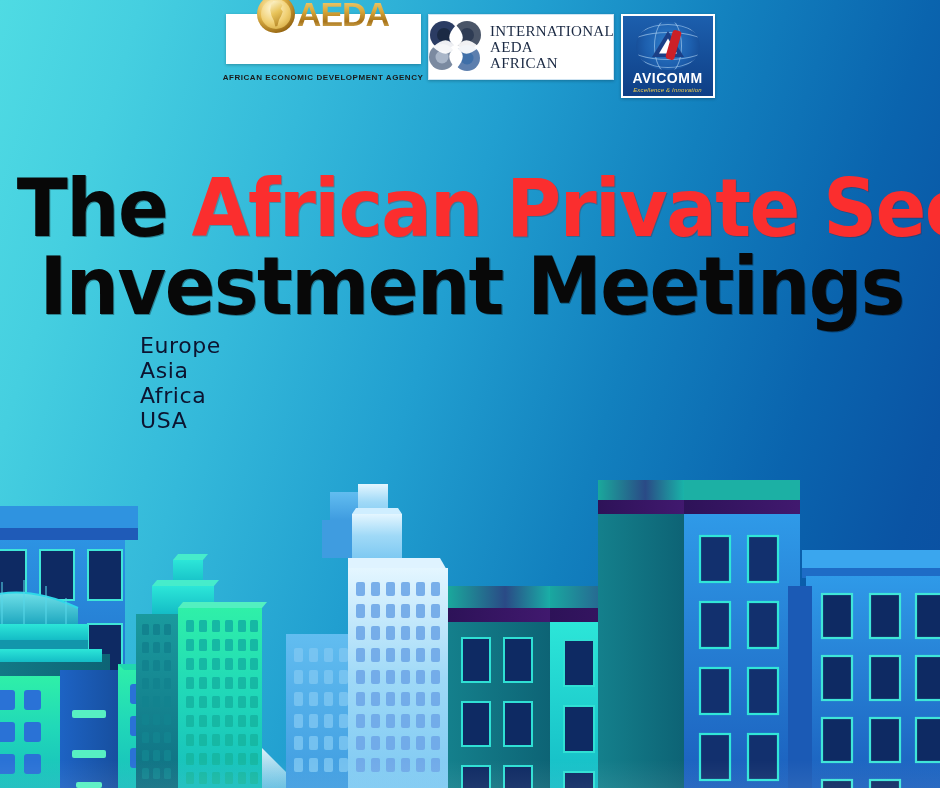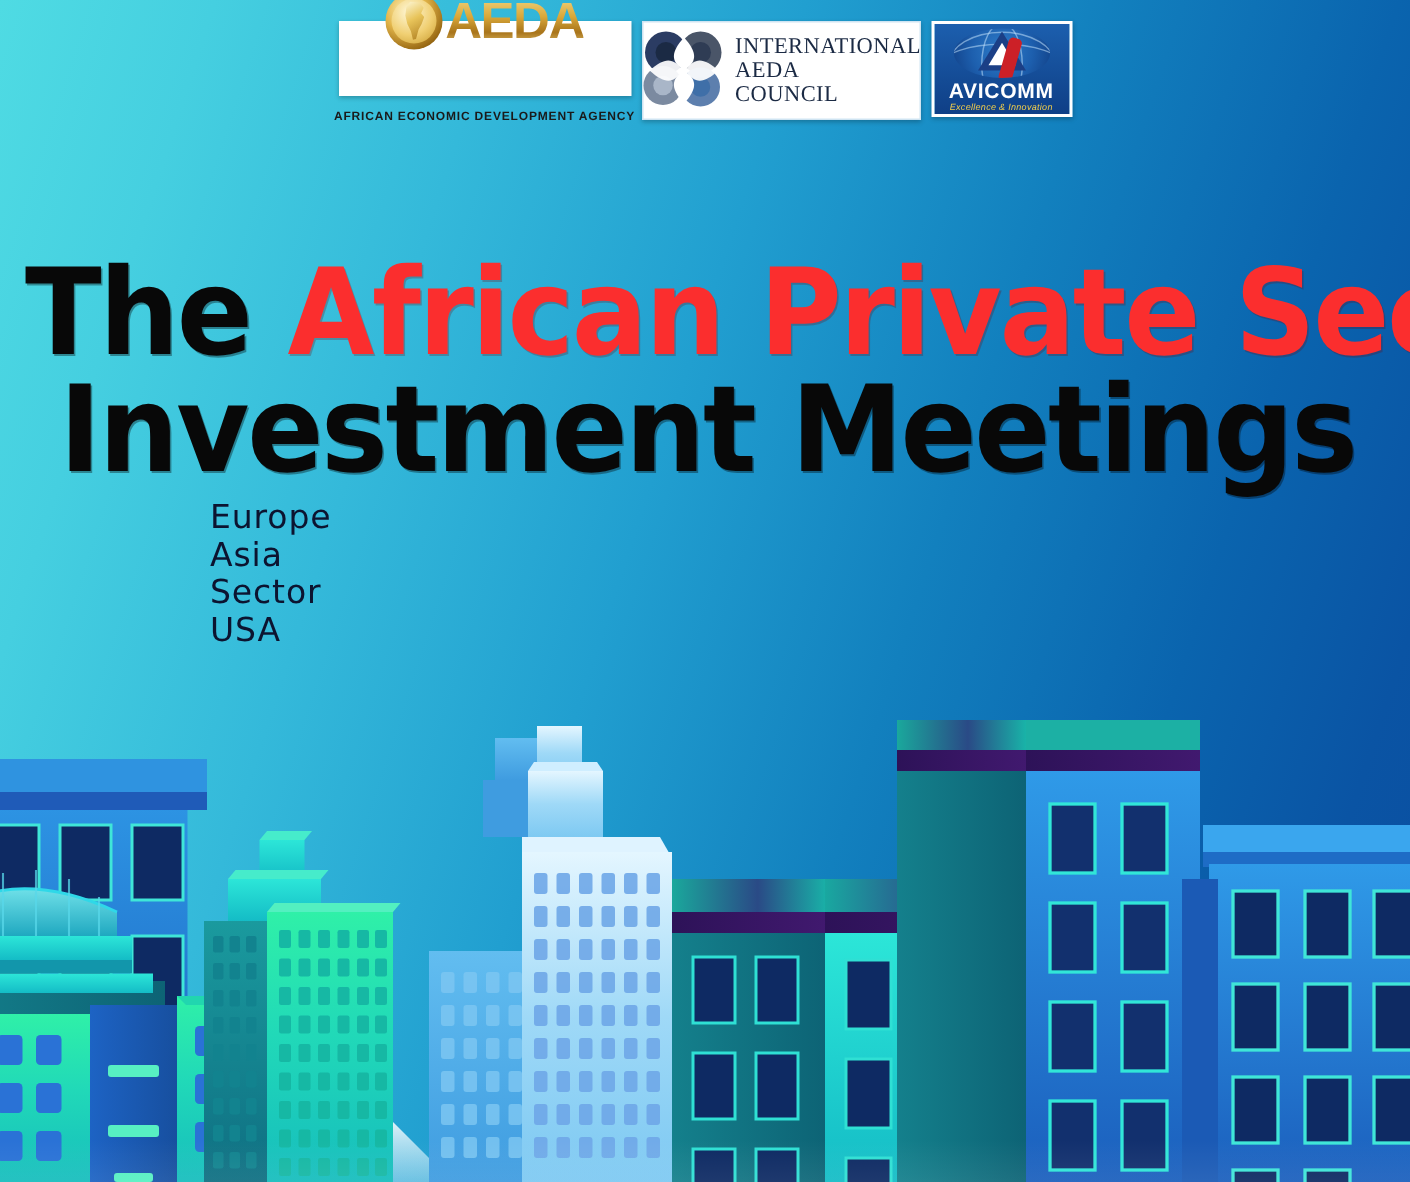--- a/index.html
+++ b/index.html
@@ -77,21 +77,21 @@
   }
   #itc-mark{ position:relative; width:58px; height:56px; flex:0 0 auto; }
   #itc-words{ display:flex; flex-direction:column; line-height:16px; }
   .itc-line{
     font-family:"Liberation Serif", serif;
     font-size:15px; color:#1b2a44; letter-spacing:.3px;
   }
 
   
   #logo-avicomm{
-    width:94px; height:64px; padding:0;
+    width:94px; height:84px; padding:0;
     background:linear-gradient(180deg,#1c5fae,#0f3f86);
     border:2px solid #ffffff; flex-direction:column; gap:0;
     position:relative; overflow:hidden;
   }
   #avi-globe{
     position:relative; width:64px; height:48px; margin-top:3px;
     border-radius:50%;
     background:radial-gradient(circle at 50% 45%,#2f7ecb 0%,#1d5fae 55%,#113f85 100%);
     overflow:hidden;
   }
@@ -598,21 +598,21 @@
           <circle cx="40" cy="39" r="6.5" fill="#3f6fa8"></circle>
           <path d="M29 6 C20 16 20 22 29 28 C38 22 38 16 29 6 Z" fill="#ffffff"></path>
           <path d="M29 50 C20 40 20 34 29 28 C38 34 38 40 29 50 Z" fill="#ffffff"></path>
           <path d="M6 28 C16 19 22 19 28 28 C22 37 16 37 6 28 Z" fill="#ffffff" opacity="0.92"></path>
           <path d="M52 28 C42 19 36 19 30 28 C36 37 42 37 52 28 Z" fill="#ffffff" opacity="0.92"></path>
         </svg>
       </div>
       <div id="itc-words">
         <div class="itc-line">INTERNATIONAL</div>
         <div class="itc-line">AEDA</div>
-        <div class="itc-line">COUNCIL</div>
+        <div class="itc-line">AFRICAN</div>
       </div>
     </div>
 
     <div class="logo-card" id="logo-avicomm">
       <div id="avi-globe">
         <div class="avi-grid" style="left:-8px;top:10px;width:80px;height:28px;border-radius:50%;"></div>
         <div class="avi-grid" style="left:-4px;top:2px;width:72px;height:44px;border-radius:50%;"></div>
         <div class="avi-grid" style="left:18px;top:-4px;width:28px;height:56px;border-radius:50%;"></div>
         <div id="avi-tri"></div>
         <div id="avi-tri2"></div>
@@ -624,17 +624,17 @@
   </div>
 
   <div id="headline">
     <div class="hl" id="hl1"><span class="blk">The </span><span class="red">African Private Sector</span></div>
     <div class="hl" id="hl2"><span class="blk">Investment Meetings</span></div>
   </div>
 
   <div id="regions">
     <div class="region">Europe</div>
     <div class="region">Asia</div>
-    <div class="region">Sector</div>
+    <div class="region">Africa</div>
     <div class="region">USA</div>
   </div>
 
 </div>
 
 </body></html>

